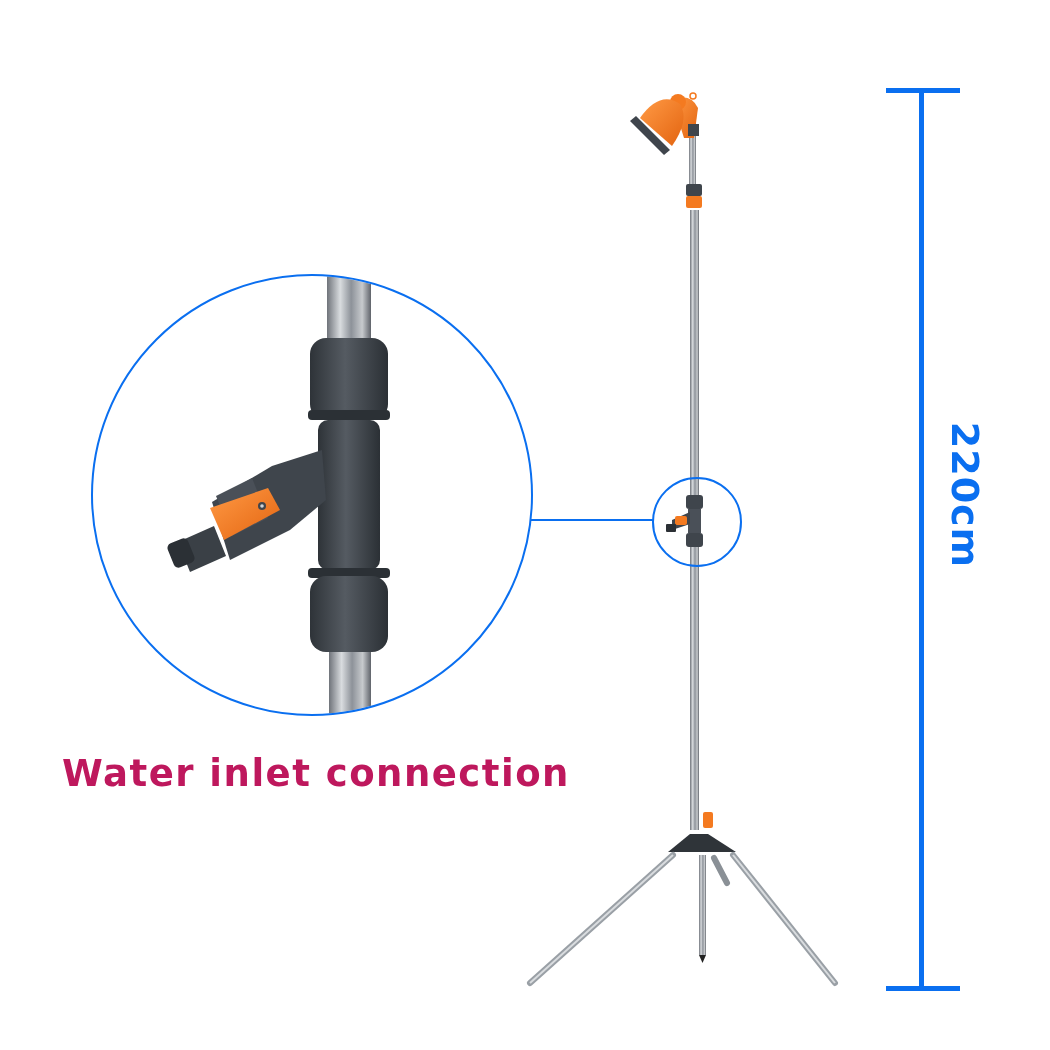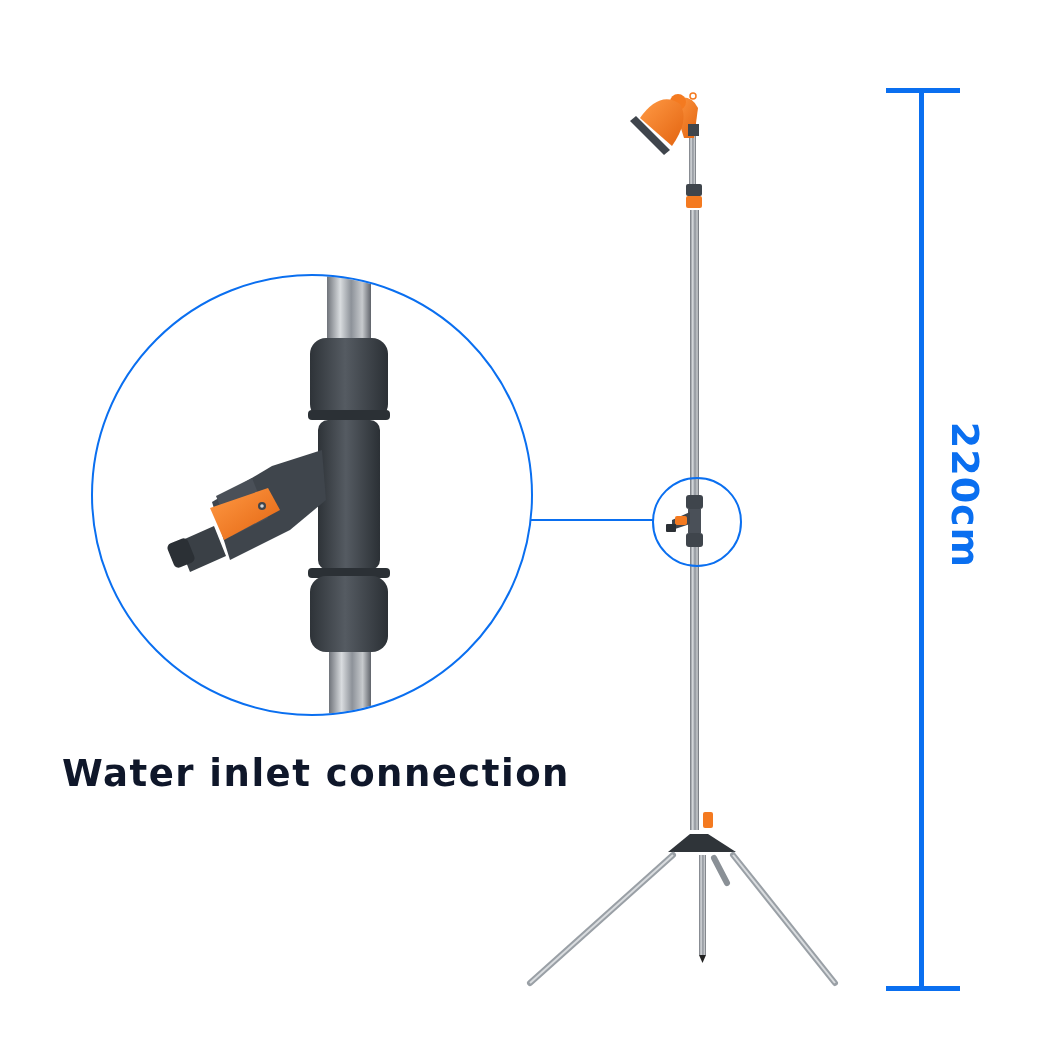--- a/index.html
+++ b/index.html
@@ -1,21 +1,21 @@
 <!DOCTYPE html>
 <html><head>
   <meta charset="utf-8">
   <style>
     html, body { margin: 0; padding: 0; background: #ffffff; }
     body { width: 1050px; height: 1050px; position: relative; overflow: hidden; }
     .stage { position: absolute; left: 0; top: 0; width: 1050px; height: 1050px; }
     .caption {
       position: absolute; left: 62px; top: 752px;
       font-family: "DejaVu Sans", sans-serif; font-weight: bold;
-      font-size: 37px; letter-spacing: 1.5px; color: #0f172a;
+      font-size: 37px; letter-spacing: 1.5px; color: #be185d;
       white-space: nowrap;
     }
     .dim-label {
       position: absolute; left: 965px; top: 495px;
       transform: translate(-50%, -50%) rotate(90deg);
       font-family: "DejaVu Sans", sans-serif; font-weight: bold;
       font-size: 38px; letter-spacing: 1px; color: #0a6ff0;
       white-space: nowrap;
     }
   </style>

